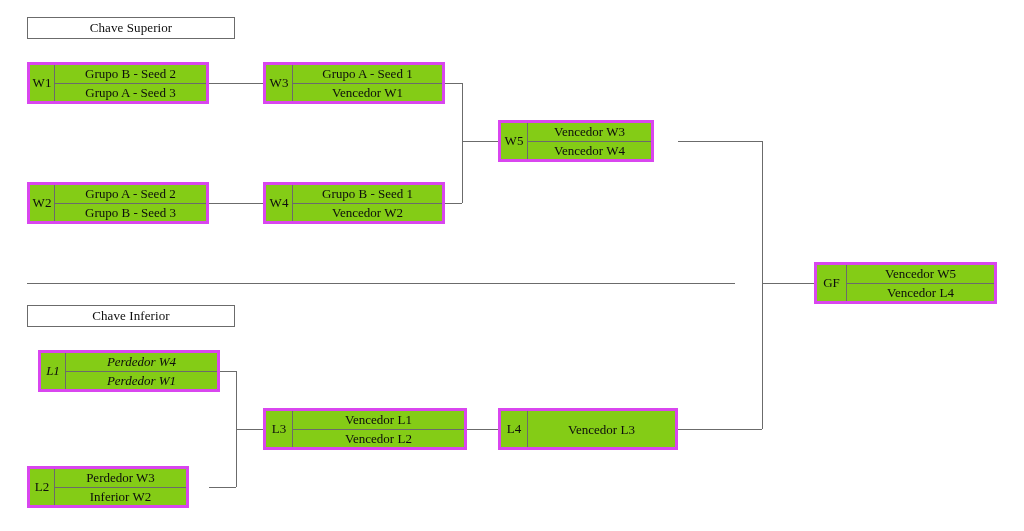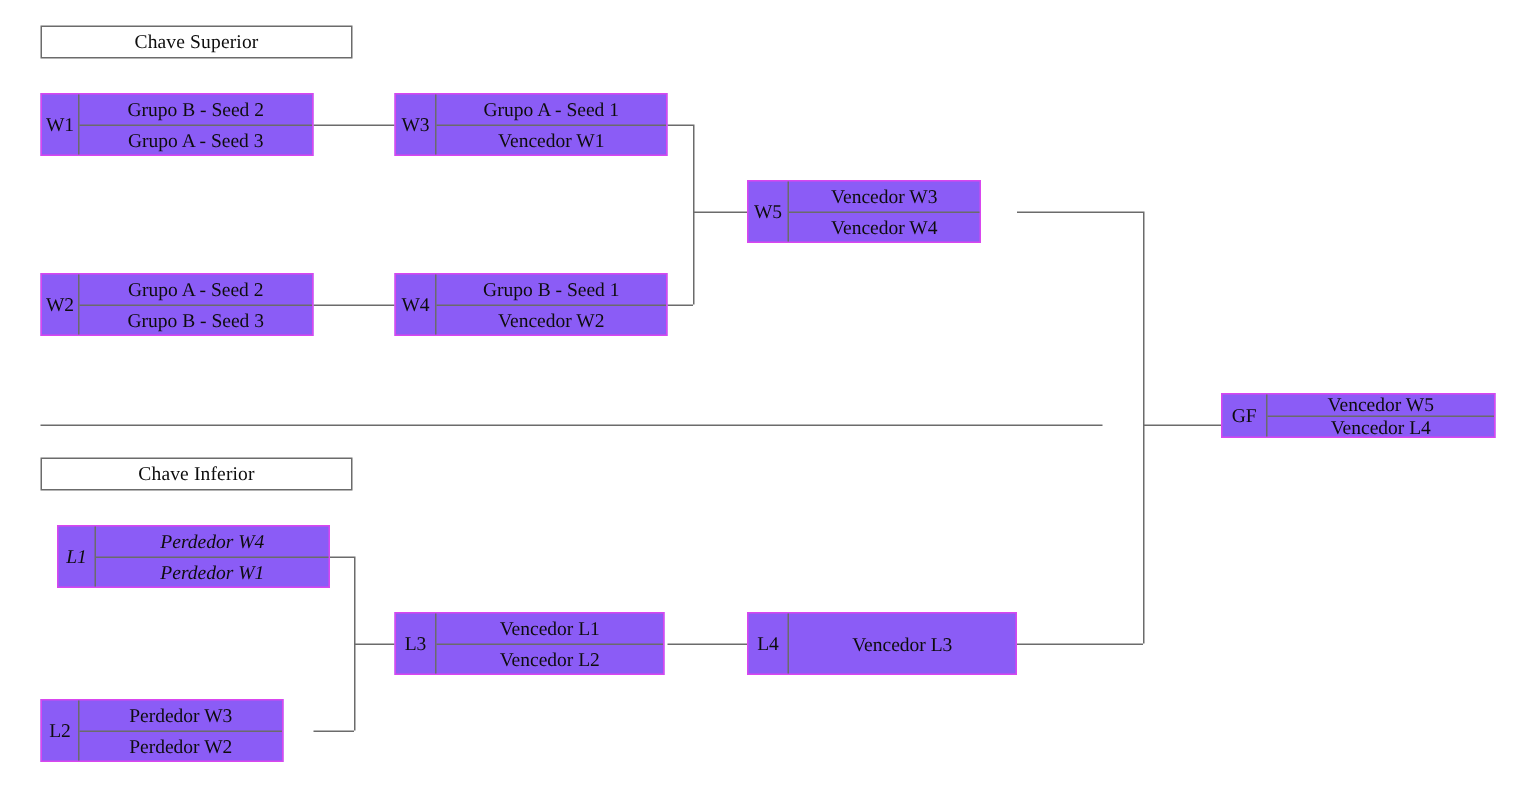--- a/index.html
+++ b/index.html
@@ -27,22 +27,22 @@
     justify-content: center;
     font-size: 13px;
     color: #0d0d0d;
     letter-spacing: .1px;
   }
 
   
   .match {
     position: absolute;
     box-sizing: border-box;
-    border: 1px solid #d946ef;
-    background: #8b5cf6;
+    border: 3px solid #d946ef;
+    background: #84cc16;
     display: flex;
     z-index: 3;
   }
   .match-code {
     box-sizing: border-box;
     border-right: 1px solid #6b6b6b;
     display: flex;
     align-items: center;
     justify-content: center;
     font-size: 13px;
@@ -178,40 +178,40 @@
     <div class="match-slots">
       <div class="slot top">Perdedor W4</div>
       <div class="slot">Perdedor W1</div>
     </div>
   </div>
 
   <div class="match" style="left:27px; top:466px; width:162px; height:42px;">
     <div class="match-code" style="width:25px;">L2</div>
     <div class="match-slots">
       <div class="slot top">Perdedor W3</div>
-      <div class="slot">Perdedor W2</div>
-    </div>
-  </div>
-
-  <div class="match" style="left:263px; top:408px; width:180px; height:42px;">
+      <div class="slot">Inferior W2</div>
+    </div>
+  </div>
+
+  <div class="match" style="left:263px; top:408px; width:204px; height:42px;">
     <div class="match-code" style="width:27px;">L3</div>
     <div class="match-slots">
       <div class="slot top">Vencedor L1</div>
       <div class="slot">Vencedor L2</div>
     </div>
   </div>
 
   <div class="match" style="left:498px; top:408px; width:180px; height:42px;">
     <div class="match-code" style="width:27px;">L4</div>
     <div class="match-slots">
       <div class="slot">Vencedor L3</div>
     </div>
   </div>
 
-  <div class="match" style="left:814px; top:262px; width:183px; height:30px;">
+  <div class="match" style="left:814px; top:262px; width:183px; height:42px;">
     <div class="match-code" style="width:30px;">GF</div>
     <div class="match-slots">
       <div class="slot top">Vencedor W5</div>
       <div class="slot">Vencedor L4</div>
     </div>
   </div>
 
 </div>
 
 </body></html>

